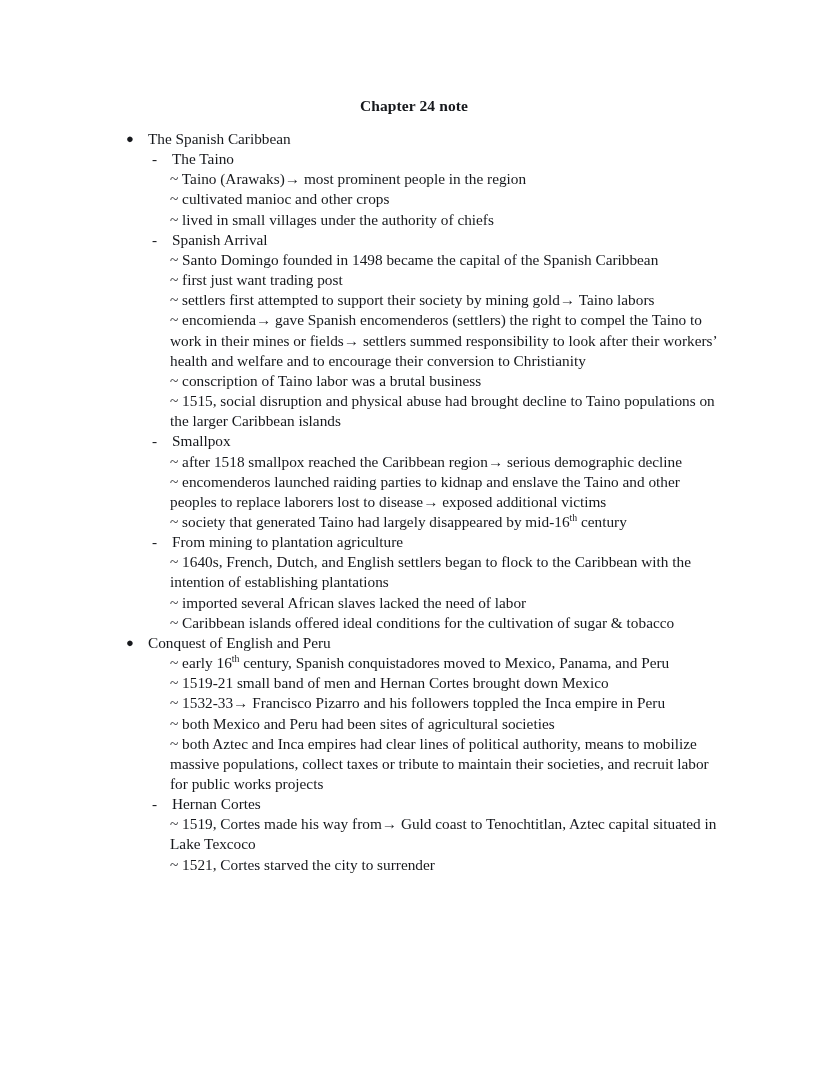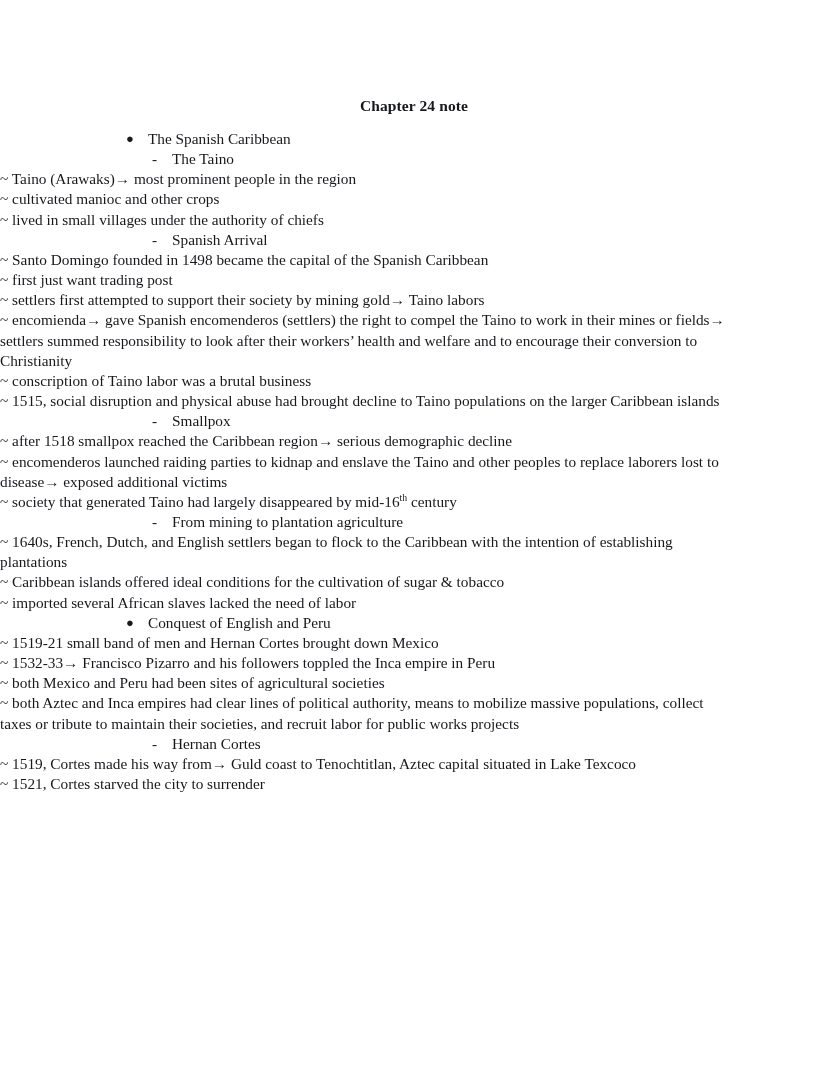--- a/index.html
+++ b/index.html
@@ -64,20 +64,21 @@
   }
   .lvl2 .marker {
     position: absolute;
     left: 152px;
     top: 0;
     font-size: 15.3px;
     line-height: 20.15px;
   }
   
   .lvl3 {
+    padding-left: 170px;
     padding-right: 98px;
     text-indent: 0;
   }
   sup {
     font-size: 0.64em;
     vertical-align: super;
     line-height: 0;
     margin-top: 10px;
   }
 </style>
@@ -100,23 +101,24 @@
       <div class="line lvl3"><span>~ settlers first attempted to support their society by mining gold→ Taino labors</span></div>
       <div class="line lvl3"><span>~ encomienda→ gave Spanish encomenderos (settlers) the right to compel the Taino to work in their mines or fields→ settlers summed responsibility to look after their workers’ health and welfare and to encourage their conversion to Christianity</span></div>
       <div class="line lvl3"><span>~ conscription of Taino labor was a brutal business</span></div>
       <div class="line lvl3"><span>~ 1515, social disruption and physical abuse had brought decline to Taino populations on the larger Caribbean islands</span></div>
       <div class="line lvl2"><span class="marker">-</span><span>Smallpox</span></div>
       <div class="line lvl3"><span>~ after 1518 smallpox reached the Caribbean region→ serious demographic decline</span></div>
       <div class="line lvl3"><span>~ encomenderos launched raiding parties to kidnap and enslave the Taino and other peoples to replace laborers lost to disease→ exposed additional victims</span></div>
       <div class="line lvl3"><span>~ society that generated Taino had largely disappeared by mid-16<sup>th</sup> century</span></div>
       <div class="line lvl2"><span class="marker">-</span><span>From mining to plantation agriculture</span></div>
       <div class="line lvl3"><span>~ 1640s, French, Dutch, and English settlers began to flock to the Caribbean with the intention of establishing plantations</span></div>
+      <div class="line lvl3"><span>~ imported several African slaves lacked the need of labor</span></div>
       <div class="line lvl3"><span>~ Caribbean islands offered ideal conditions for the cultivation of sugar &amp; tobacco</span></div>
-      <div class="line lvl3"><span>~ imported several African slaves lacked the need of labor</span></div>
       <div class="line lvl1"><span class="marker">●</span><span>Conquest of English and Peru</span></div>
+      <div class="line lvl3"><span>~ early 16<sup>th</sup> century, Spanish conquistadores moved to Mexico, Panama, and Peru</span></div>
       <div class="line lvl3"><span>~ 1519-21 small band of men and Hernan Cortes brought down Mexico</span></div>
       <div class="line lvl3"><span>~ 1532-33→ Francisco Pizarro and his followers toppled the Inca empire in Peru</span></div>
       <div class="line lvl3"><span>~ both Mexico and Peru had been sites of agricultural societies</span></div>
       <div class="line lvl3"><span>~ both Aztec and Inca empires had clear lines of political authority, means to mobilize massive populations, collect taxes or tribute to maintain their societies, and recruit labor for public works projects</span></div>
       <div class="line lvl2"><span class="marker">-</span><span>Hernan Cortes</span></div>
       <div class="line lvl3"><span>~ 1519, Cortes made his way from→ Guld coast to Tenochtitlan, Aztec capital situated in Lake Texcoco</span></div>
       <div class="line lvl3"><span>~ 1521, Cortes starved the city to surrender</span></div>
     </div>
 
 </div>

